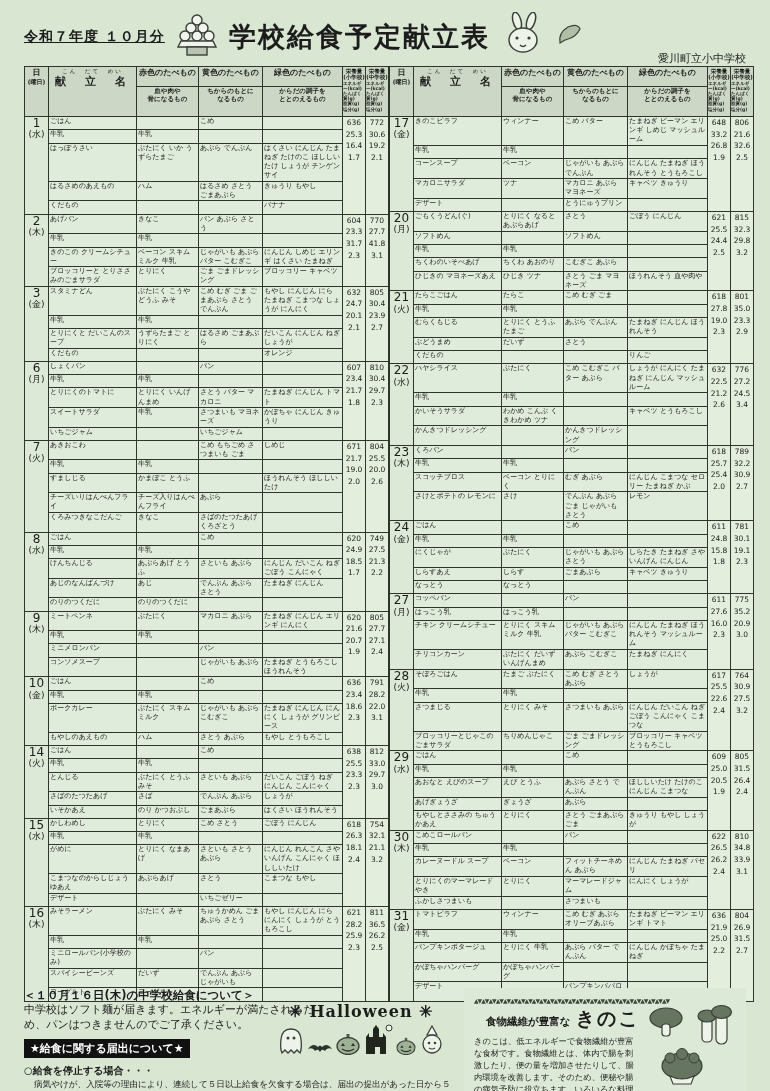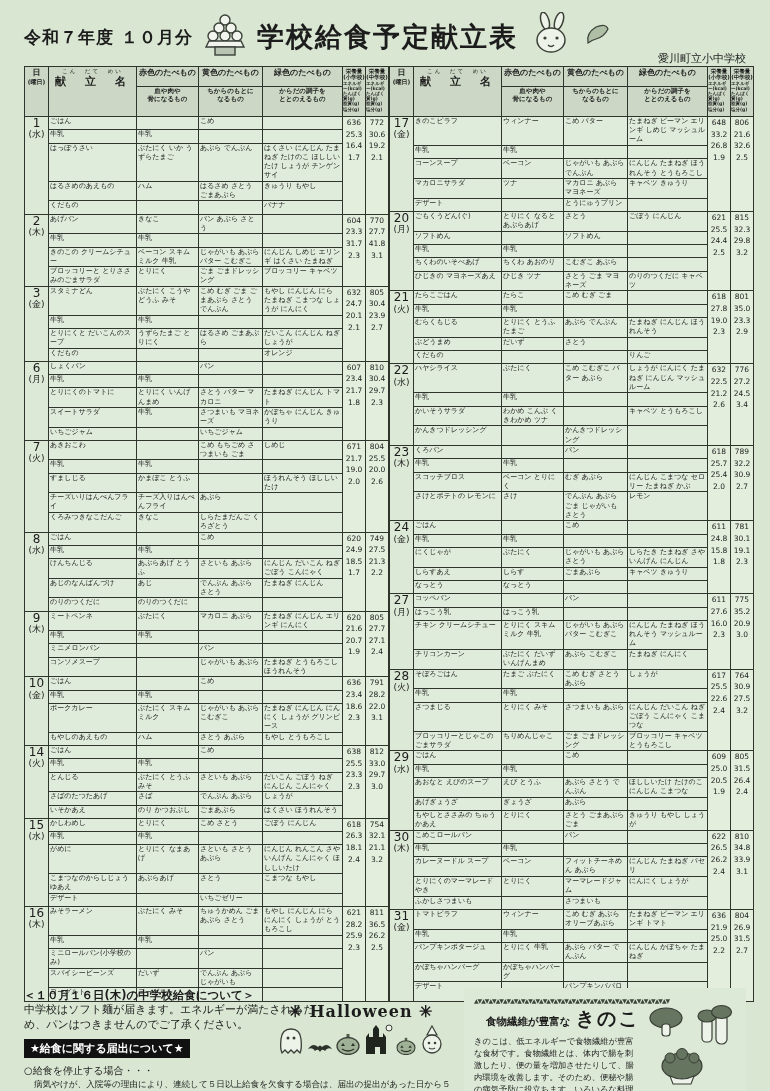--- a/index.html
+++ b/index.html
@@ -5,21 +5,21 @@
   html,body{margin:0;padding:0;}
   body{
     width:770px;height:1091px;overflow:hidden;
     background:#d8e6d2;color:#1c1c1c;
     font-family:"DejaVu Sans","Liberation Sans",sans-serif;
     position:relative;box-sizing:border-box;
   }
   .page{padding:8px 24px 0 24px;box-sizing:border-box;}
   
   .hdr{display:flex;align-items:center;gap:10px;height:58px;}
-  .hdr-period{font-size:17px;font-weight:bold;letter-spacing:1px;white-space:nowrap;}
+  .hdr-period{font-size:14px;font-weight:bold;letter-spacing:1px;white-space:nowrap;text-decoration:underline;}
   .hdr-title{font-size:27px;font-weight:bold;letter-spacing:2px;white-space:nowrap;}
   .hdr-school{font-size:11px;align-self:flex-end;margin-left:auto;white-space:nowrap;}
   .icn{flex:0 0 auto;}
   
   .tables{display:flex;}
   table.menu{border-collapse:collapse;table-layout:fixed;width:361px;background:#e0ecdb;border:1.6px solid #1a1a1a;}
   table.menu th,table.menu td{border:0.8px solid #2f352c;padding:0 1px;vertical-align:top;overflow:hidden;word-break:break-all;}
   table.menu th{background:#ccd8c5;font-weight:bold;padding:1px 0;}
   .c-day{width:24px;} .c-menu{width:88px;} .c-red{width:62px;} .c-yel{width:64px;} .c-grn{width:80px;} .c-n{width:23px;}
   th.h-main{font-size:8px;line-height:1.2;}
@@ -34,21 +34,21 @@
   td.cell{font-size:7px;line-height:1.3;height:12px;}
   td.nv{font-size:7.5px;text-align:center;line-height:1.55;padding-top:2px;background:#e3eedd;}
   tr.day-start td{border-top:1.4px solid #1a1a1a;}
   
   .bottom{display:flex;gap:10px;margin-top:5px;}
   .b-left{width:430px;position:relative;}
   .b-right{width:282px;}
   .jhs-title{font-size:11.5px;font-weight:bold;}
   .jhs-body{font-size:11px;line-height:1.35;width:300px;}
   .black-band{display:inline-block;background:#111;color:#fff;font-size:11px;font-weight:bold;padding:2px 6px;margin:6px 0 3px 0;}
-  .proc-head{font-size:10px;font-weight:normal;margin-top:3px;}
+  .proc-head{font-size:10px;font-weight:bold;margin-top:3px;}
   .proc-body{font-size:8.6px;line-height:1.4;margin-left:10px;}
   .halloween{position:absolute;top:14px;right:-2px;width:190px;text-align:center;}
   .hw-label{font-family:"DejaVu Serif","Liberation Serif",serif;font-weight:bold;font-size:16px;letter-spacing:1px;}
   .hw-row{display:flex;align-items:flex-end;justify-content:center;gap:3px;margin-top:2px;}
   .change-note{font-size:8.6px;line-height:1.3;margin-bottom:3px;}
   .kinoko{border-top:7px solid transparent;position:relative;background:#dce9d6;padding:2px 10px 2px 10px;}
   .zig{font-size:6px;letter-spacing:-1px;line-height:7px;color:#3c463a;white-space:nowrap;overflow:hidden;height:7px;}
   .kin-inner{display:flex;gap:4px;}
   .kin-text{width:170px;}
   .kin-title{margin:2px 0 3px 0;text-align:right;}
@@ -356,21 +356,21 @@
           </tr>
           <tr>
             <td class="cell">チーズいりはんぺんフライ</td>
             <td class="cell">チーズ入りはんぺんフライ</td>
             <td class="cell">あぶら</td>
             <td class="cell"></td>
           </tr>
           <tr>
             <td class="cell">くろみつきなこだんご</td>
             <td class="cell">きなこ</td>
-            <td class="cell">しらたまだんご くろざとう</td>
+            <td class="cell">さばのたつたあげ くろざとう</td>
             <td class="cell"></td>
           </tr>
           <tr class="day-start">
             <td class="day-cell" rowspan="5">
               <div>8</div>
               <div class="dow">(水)</div>
             </td>
             <td class="cell">ごはん</td>
             <td class="cell"></td>
             <td class="cell">こめ</td>
@@ -764,21 +764,21 @@
           <tr>
             <td class="cell">ちくわのいそべあげ</td>
             <td class="cell">ちくわ あおのり</td>
             <td class="cell">こむぎこ あぶら</td>
             <td class="cell"></td>
           </tr>
           <tr>
             <td class="cell">ひじきの マヨネーズあえ</td>
             <td class="cell">ひじき ツナ</td>
             <td class="cell">さとう ごま マヨネーズ</td>
-            <td class="cell">のりのつくだに キャベツ</td>
+            <td class="cell">ほうれんそう 血や肉や</td>
           </tr>
           <tr class="day-start">
             <td class="day-cell" rowspan="5">
               <div>21</div>
               <div class="dow">(火)</div>
             </td>
             <td class="cell">たらこごはん</td>
             <td class="cell">たらこ</td>
             <td class="cell">こめ むぎ ごま</td>
             <td class="cell"></td>

